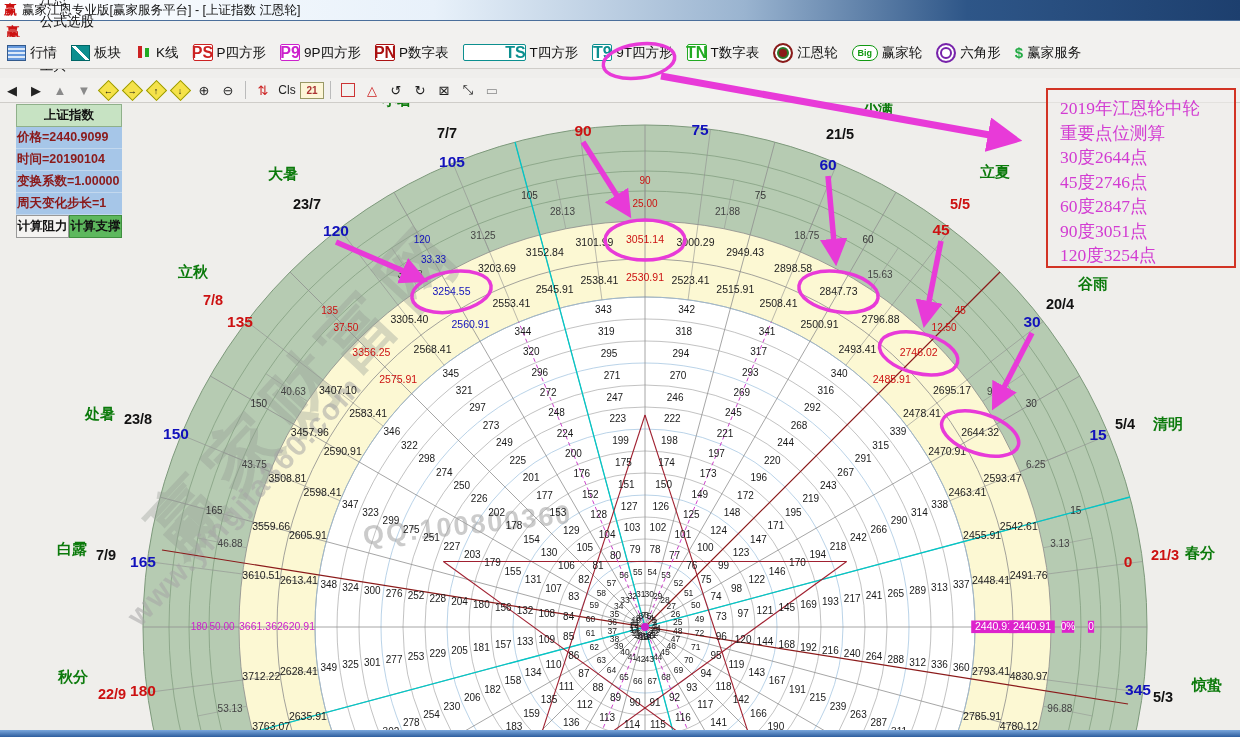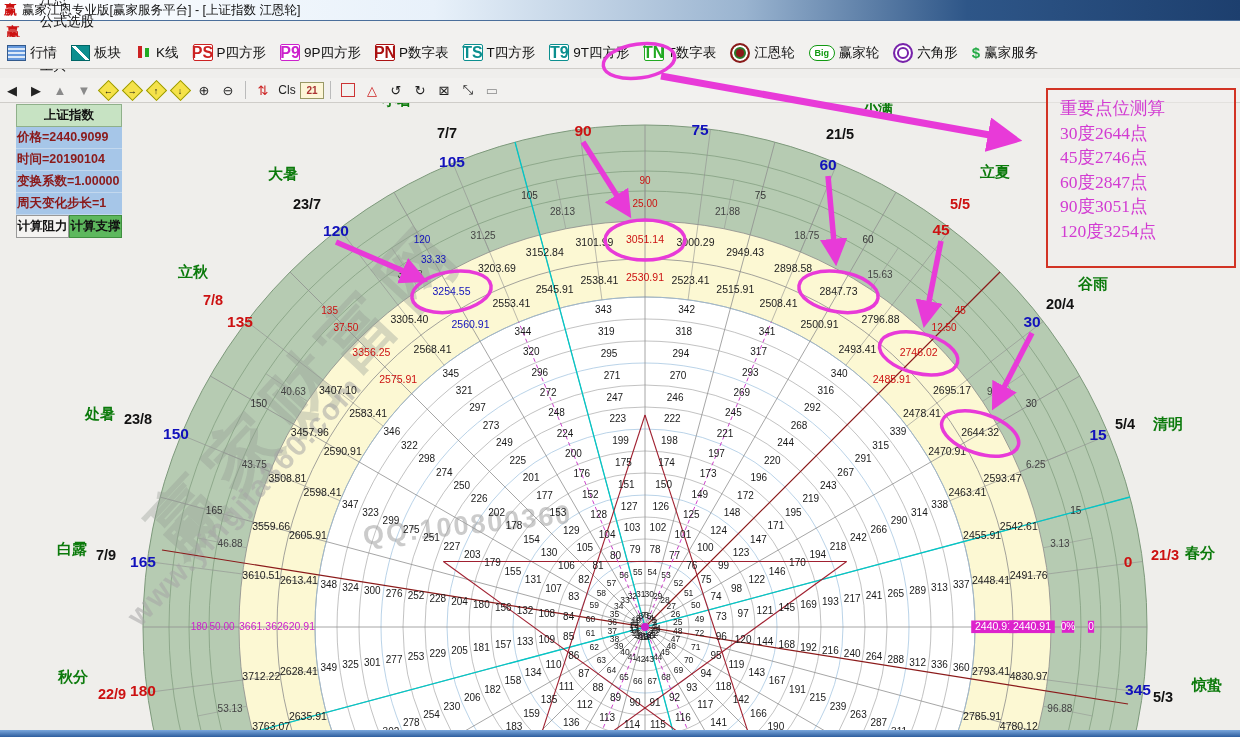--- a/index.html
+++ b/index.html
@@ -108,21 +108,21 @@
     </span>
     <span class="tb1-item">
       <span class="licon" style="color: rgb(204, 34, 204); border-color: rgb(204, 34, 204);">P9</span>
       <span>9P四方形</span>
     </span>
     <span class="tb1-item">
       <span class="licon" style="color: rgb(170, 17, 17); border-color: rgb(170, 17, 17);">PN</span>
       <span>P数字表</span>
     </span>
     <span class="tb1-item">
-      <span class="licon" style="color: rgb(12, 143, 143); border-color: rgb(12, 143, 143);">TS</span>
+      <span class="licon" style="color: rgb(12, 143, 143); border-color: rgb(12, 143, 143); padding-left: 43px;">TS</span>
       <span>T四方形</span>
     </span>
     <span class="tb1-item">
       <span class="licon" style="color: rgb(12, 143, 143); border-color: rgb(12, 143, 143);">T9</span>
       <span>9T四方形</span>
     </span>
     <span class="tb1-item">
       <span class="licon" style="color: rgb(34, 170, 34); border-color: rgb(34, 170, 34);">TN</span>
       <span>T数字表</span>
     </span>
@@ -751,20 +751,21 @@
         <div class="row">变换系数=1.00000</div>
         <div class="row">周天变化步长=1</div>
       </div>
     <div class="btns">
       <div class="b1">计算阻力</div>
       <div class="b2">计算支撑</div>
     </div>
   </div>
 
   <div class="redbox" id="redbox" style="top:-15px;">
+      <div>2019年江恩轮中轮</div>
       <div>重要点位测算</div>
       <div>30度2644点</div>
       <div>45度2746点</div>
       <div>60度2847点</div>
       <div>90度3051点</div>
       <div>120度3254点</div>
     </div>
 </div>
 
 <svg id="overlay-svg" width="1240" height="737" viewBox="0 0 1240 737">

